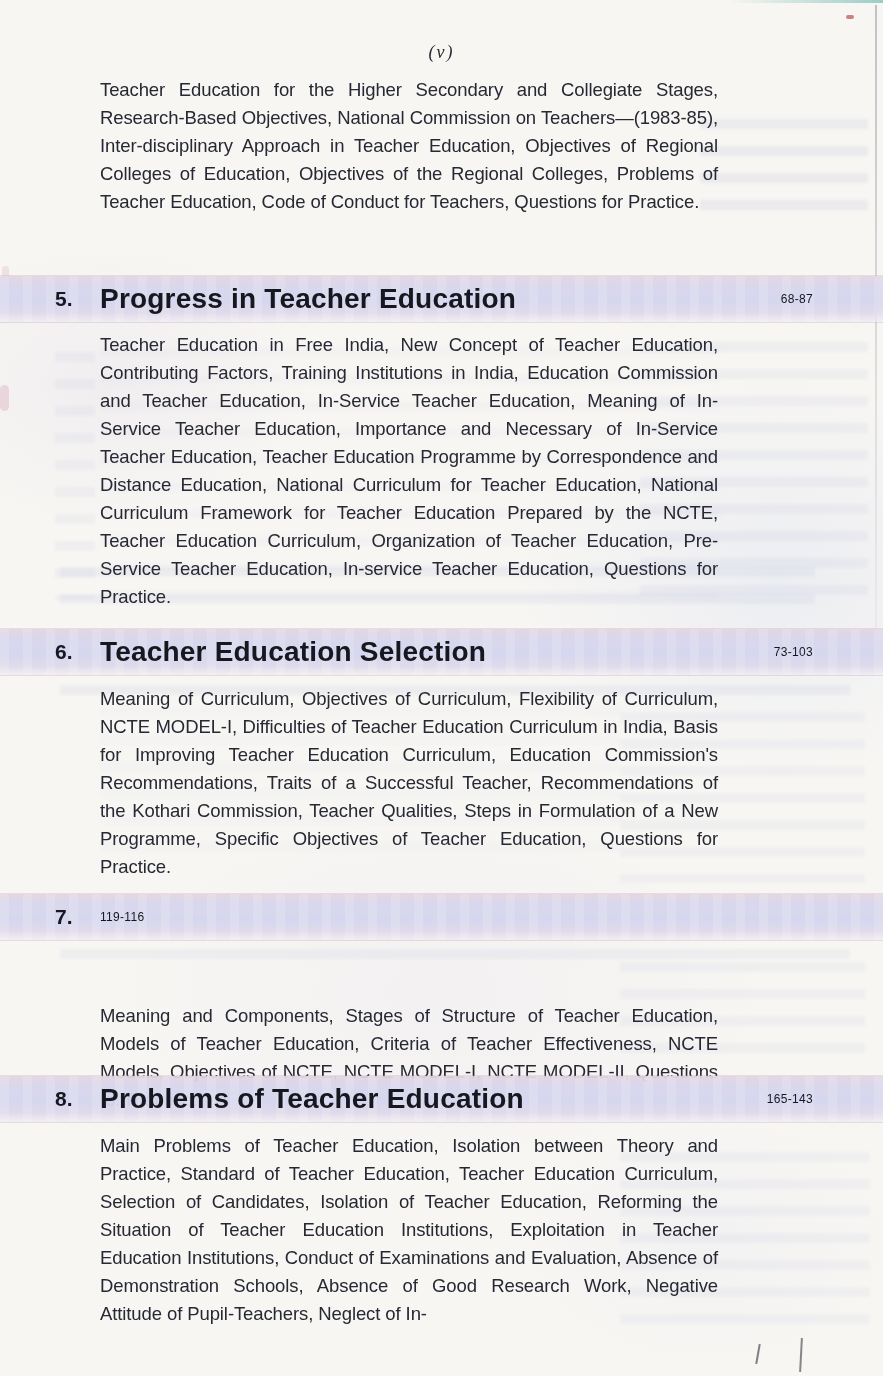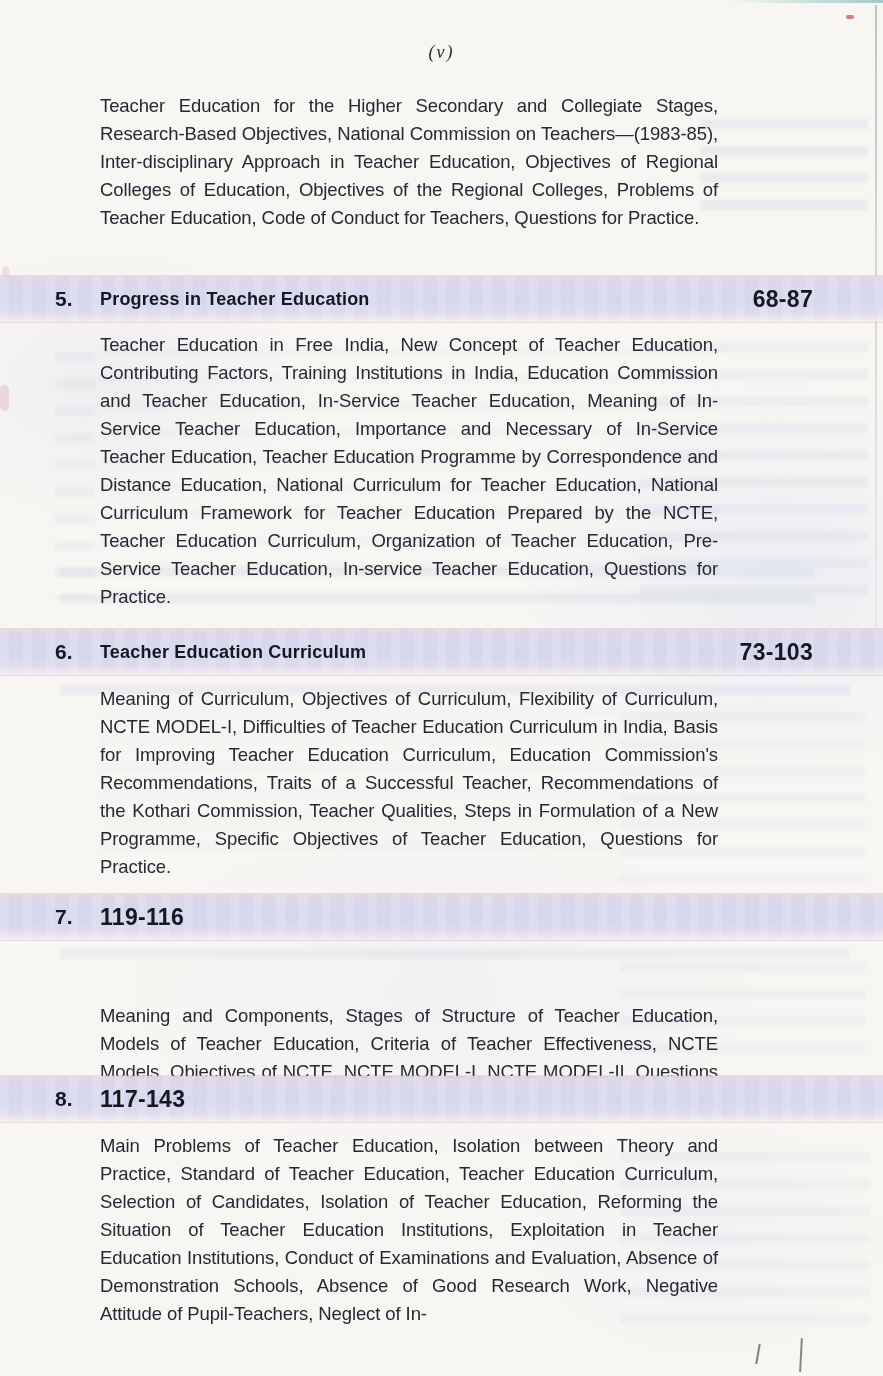--- a/index.html
+++ b/index.html
@@ -45,25 +45,25 @@
     box-shadow:0 1px 0 rgba(190,170,190,.35), 0 -1px 0 rgba(200,160,175,.30);
     display:flex;align-items:center;
     padding:0 70px 0 55px;box-sizing:border-box;
   }
   .band .num{
     width:45px;flex:0 0 45px;
     font-weight:bold;font-size:21px;color:#16171f;
   }
   .band .title{
     flex:1;
-    font-weight:bold;font-size:18px;color:#16171f;
+    font-weight:bold;font-size:28px;color:#16171f;
     letter-spacing:0.2px;
   }
   .band .pages{
-    font-weight:bold;font-size:23px;color:#16171f;
+    font-weight:normal;font-size:12px;color:#16171f;
     letter-spacing:0.3px;
   }
   .bleed{
     position:absolute;pointer-events:none;
     filter:blur(1.6px);
     background:repeating-linear-gradient(to bottom,
       transparent 0 7px, rgba(140,150,198,.22) 7px 17px, transparent 17px 27px);
   }
   .artifact{position:absolute;pointer-events:none;}
 </style>
@@ -87,41 +87,42 @@
   <div class="artifact" style="left:728px;top:0;width:155px;height:3px;background:linear-gradient(to right, rgba(150,200,194,0), rgba(140,198,190,.85));"></div>
   <div class="artifact" style="left:846px;top:15px;width:8px;height:4px;background:#c05a5a;border-radius:2px;opacity:.75;"></div>
   <div class="artifact" style="left:875px;top:5px;width:2px;height:640px;background:linear-gradient(to bottom, rgba(125,130,148,.45), rgba(125,130,148,.05));"></div>
   <div class="artifact" style="left:0;top:385px;width:9px;height:26px;background:rgba(216,160,180,.35);border-radius:5px;"></div>
   <div class="artifact" style="left:2px;top:266px;width:7px;height:15px;background:rgba(216,160,180,.25);border-radius:4px;"></div>
   <div class="artifact" style="left:757px;top:1344px;width:2px;height:20px;background:#4a4a52;transform:rotate(10deg);opacity:.7;"></div>
   <div class="artifact" style="left:800px;top:1338px;width:2px;height:34px;background:#4a4a52;transform:rotate(3deg);opacity:.65;"></div>
 
   <div class="folio">(v)</div>
 
-  <p class="par" style="top:92px">Teacher Education for the Higher Secondary and Collegiate Stages, Research-Based Objectives, National Commission on Teachers—(1983-85), Inter-disciplinary Approach in Teacher Education, Objectives of Regional Colleges of Education, Objectives of the Regional Colleges, Problems of Teacher Education, Code of Conduct for Teachers, Questions for Practice.</p>
+  <p class="par" style="top:76px">Teacher Education for the Higher Secondary and Collegiate Stages, Research-Based Objectives, National Commission on Teachers—(1983-85), Inter-disciplinary Approach in Teacher Education, Objectives of Regional Colleges of Education, Objectives of the Regional Colleges, Problems of Teacher Education, Code of Conduct for Teachers, Questions for Practice.</p>
 
   <div class="band" style="top:276px">
     <span class="num">5.</span>
     <span class="title">Progress in Teacher Education</span>
     <span class="pages">68-87</span>
   </div>
   <p class="par" style="top:331px">Teacher Education in Free India, New Concept of Teacher Education, Contributing Factors, Training Institutions in India, Education Commission and Teacher Education, In-Service Teacher Education, Meaning of In-Service Teacher Education, Importance and Necessary of In-Service Teacher Education, Teacher Education Programme by Correspondence and Distance Education, National Curriculum for Teacher Education, National Curriculum Framework for Teacher Education Prepared by the NCTE, Teacher Education Curriculum, Organization of Teacher Education, Pre-Service Teacher Education, In-service Teacher Education, Questions for Practice.</p>
 
   <div class="band" style="top:629px">
     <span class="num">6.</span>
-    <span class="title">Teacher Education Curriculum</span>
+    <span class="title">Teacher Education Selection</span>
     <span class="pages">73-103</span>
   </div>
   <p class="par" style="top:685px">Meaning of Curriculum, Objectives of Curriculum, Flexibility of Curriculum, NCTE MODEL-I, Difficulties of Teacher Education Curriculum in India, Basis for Improving Teacher Education Curriculum, Education Commission's Recommendations, Traits of a Successful Teacher, Recommendations of the Kothari Commission, Teacher Qualities, Steps in Formulation of a New Programme, Specific Objectives of Teacher Education, Questions for Practice.</p>
 
   <div class="band" style="top:894px">
     <span class="num">7.</span>
     <span class="pages">119-116</span>
   </div>
   <p class="par" style="top:1002px">Meaning and Components, Stages of Structure of Teacher Education, Models of Teacher Education, Criteria of Teacher Effectiveness, NCTE Models, Objectives of NCTE, NCTE MODEL-I, NCTE MODEL-II, Questions for Practice.</p>
 
   <div class="band" style="top:1076px">
     <span class="num">8.</span>
-    <span class="pages">117-143</span>
+    <span class="title">Problems of Teacher Education</span>
+    <span class="pages">165-143</span>
   </div>
   <p class="par" style="top:1132px">Main Problems of Teacher Education, Isolation between Theory and Practice, Standard of Teacher Education, Teacher Education Curriculum, Selection of Candidates, Isolation of Teacher Education, Reforming the Situation of Teacher Education Institutions, Exploitation in Teacher Education Institutions, Conduct of Examinations and Evaluation, Absence of Demonstration Schools, Absence of Good Research Work, Negative Attitude of Pupil-Teachers, Neglect of In-</p>
 
 </div>
 
 </body></html>

